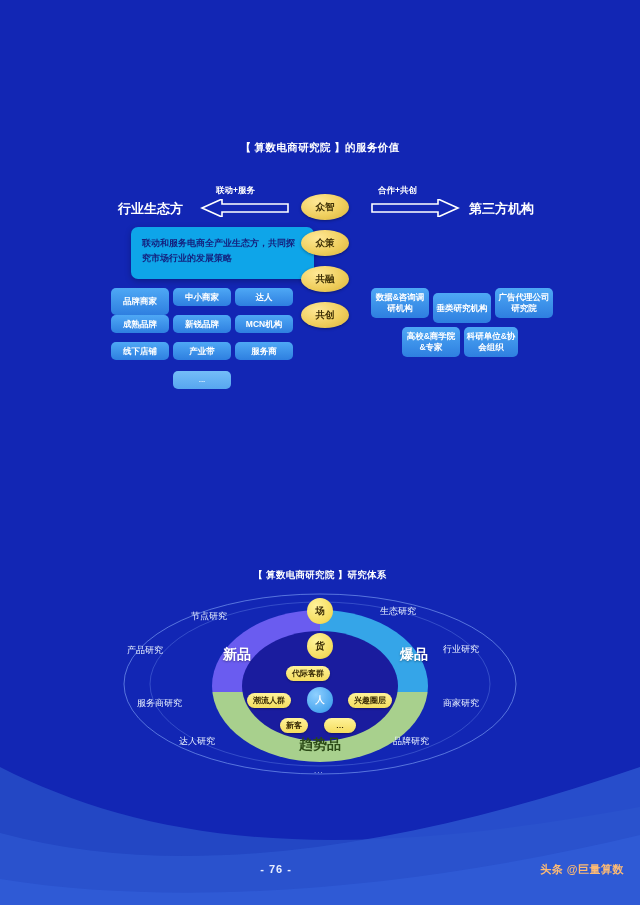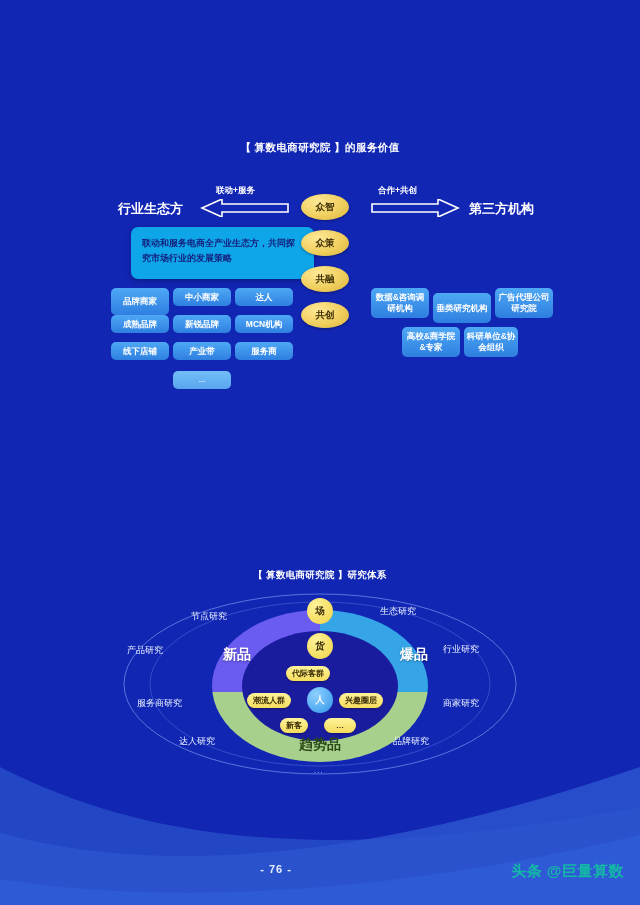--- a/index.html
+++ b/index.html
@@ -114,21 +114,21 @@
     position:absolute;font-size:8px;color:#cfe0ff;letter-spacing:1px;
   }
 
   
   .page-num{
     position:absolute;left:0;top:863px;width:552px;text-align:center;z-index:6;
     font-size:11px;font-weight:bold;color:#e8eeff;letter-spacing:1px;
   }
   .watermark{
     position:absolute;right:16px;top:862px;z-index:6;
-    font-size:15px;font-weight:bold;color:#14b8a6;letter-spacing:.5px;
+    font-size:11px;font-weight:bold;color:#fdba74;letter-spacing:.5px;
     white-space:nowrap;
     margin-left:8px;
   }
 </style>
 </head>
 <body>
 
 <div class="page">
 
   <svg class="waves" viewBox="0 0 640 190" preserveAspectRatio="none">
@@ -219,21 +219,21 @@
     <div class="ringlabel" style="left:128px;top:58px;">新品</div>
     <div class="ringlabel" style="left:305px;top:58px;">爆品</div>
     <div class="ringlabel" style="left:204px;top:148px;color:#2b4a17;text-shadow:none;">趋势品</div>
 
     <div class="circ" style="left:212px;top:10px;background:radial-gradient(circle at 35% 30%,#fff39a 0%,#f4dc5d 70%,#d9bd3c 100%);color:#3a2c06;">场</div>
     <div class="circ" style="left:212px;top:45px;background:radial-gradient(circle at 35% 30%,#fff39a 0%,#f4dc5d 70%,#d9bd3c 100%);color:#3a2c06;">货</div>
 
     <div class="pill" style="left:191px;top:78px;">代际客群</div>
     <div class="pill" style="left:152px;top:105px;">潮流人群</div>
     <div class="circ" style="left:212px;top:99px;">人</div>
-    <div class="pill" style="left:244px;top:105px;">兴趣圈层</div>
+    <div class="pill" style="left:253px;top:105px;">兴趣圈层</div>
     <div class="pill" style="left:185px;top:130px;">新客</div>
     <div class="pill" style="left:229px;top:130px;width:32px;">…</div>
 
     <div class="dotsmall" style="left:219px;top:178px;">...</div>
   </div>
 
   <div class="page-num">- 76 -</div>
   <div class="watermark">头条 @巨量算数</div>
 
 </div>

